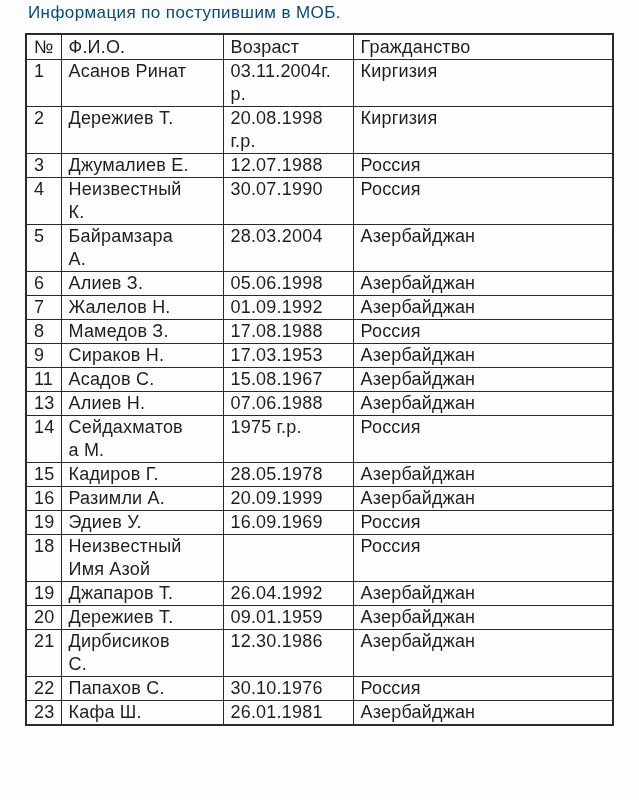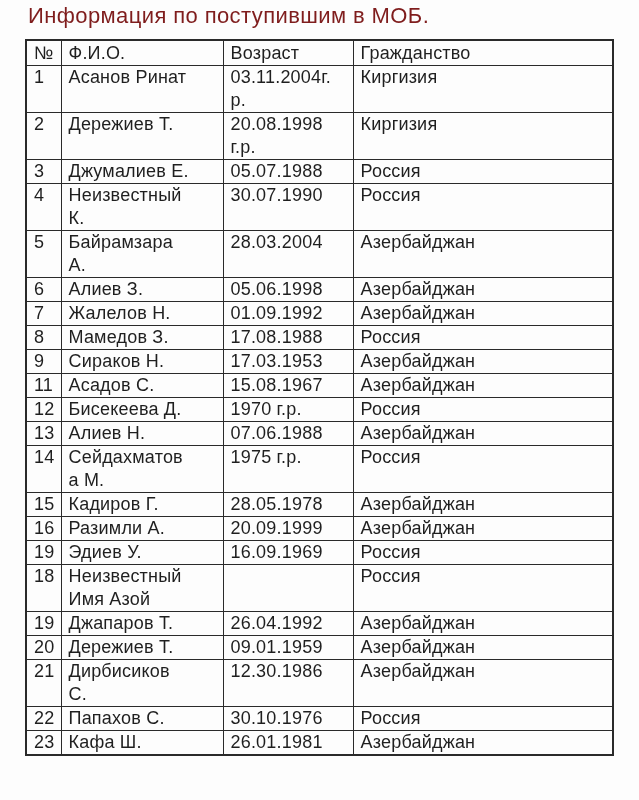--- a/index.html
+++ b/index.html
@@ -15,24 +15,24 @@
     font-family: "Liberation Sans", "DejaVu Sans", sans-serif;
     -webkit-font-smoothing: antialiased;
   }
   .page {
     position: relative;
     width: 639px;
     height: 800px;
   }
   .doc-title {
     margin: 3px 0 10px 28px;
-    font-size: 22px;
+    font-size: 17px;
     letter-spacing: 0.4px;
     font-weight: normal;
-    color: #7f1d1d;
+    color: #0c4a6e;
   }
   table.data-table {
     border-collapse: collapse;
     margin-left: 25px;
     width: 587px;
     table-layout: fixed;
     border: 2px solid #2a2a2a;
     background: #fdfdfd;
   }
   table.data-table td, table.data-table th {
@@ -92,21 +92,21 @@
     <td>2</td>
     <td>Дережиев Т.</td>
     <td>20.08.1998
 г.р.</td>
     <td>Киргизия</td>
   </tr>
 
   <tr>
     <td>3</td>
     <td>Джумалиев Е.</td>
-    <td>05.07.1988</td>
+    <td>12.07.1988</td>
     <td>Россия</td>
   </tr>
 
   <tr>
     <td>4</td>
     <td>Неизвестный
 К.</td>
     <td>30.07.1990</td>
     <td>Россия</td>
   </tr>
@@ -148,26 +148,20 @@
   </tr>
 
 
   <tr>
     <td>11</td>
     <td>Асадов С.</td>
     <td>15.08.1967</td>
     <td>Азербайджан</td>
   </tr>
 
-  <tr>
-    <td>12</td>
-    <td>Бисекеева Д.</td>
-    <td>1970 г.р.</td>
-    <td>Россия</td>
-  </tr>
 
   <tr>
     <td>13</td>
     <td>Алиев Н.</td>
     <td>07.06.1988</td>
     <td>Азербайджан</td>
   </tr>
 
   <tr>
     <td>14</td>

